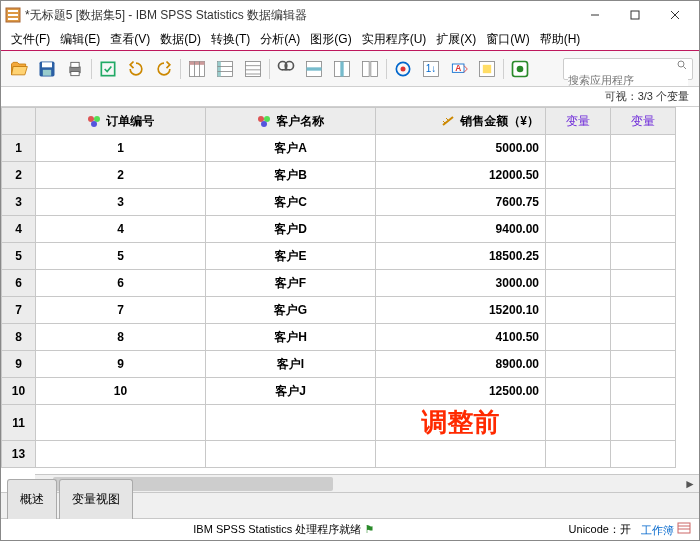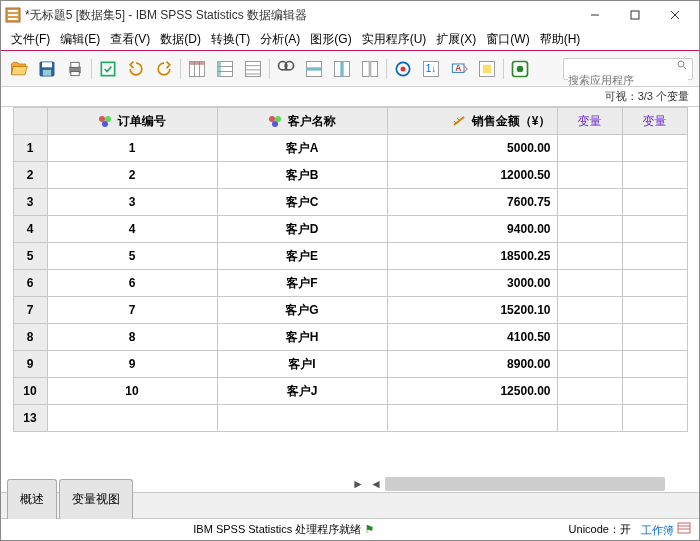--- a/index.html
+++ b/index.html
@@ -9,21 +9,21 @@
   .titlebar .title { flex: 1; font-size: 12px; color: #333; }
   .winbtn { width: 40px; height: 28px; display: flex; align-items: center; justify-content: center; color: #333; }
   .menubar { display: flex; gap: 2px; padding: 2px 6px; height: 22px; align-items: center; border-bottom: 1px solid #be185d; }
   .menubar span { padding: 1px 4px; cursor: default; }
   .toolbar { display: flex; align-items: center; gap: 4px; padding: 4px 6px; border-bottom: 1px solid #d0d0d0; background: #f7f7f7; height: 36px; }
   .tbtn { width: 24px; height: 24px; display: flex; align-items: center; justify-content: center; border: 1px solid transparent; border-radius: 2px; }
   .tbtn svg { width: 20px; height: 20px; }
   .searchbox { margin-left: auto; display: flex; align-items: flex-end; border: 1px solid #ccc; border-radius: 2px; background: #fff; height: 22px; padding: 0 4px; width: 130px; flex-direction: column; }
   .searchbox input { border: none; outline: none; font-size: 11px; width: 100%; }
   .infobar { text-align: right; padding: 2px 10px; font-size: 11px; color: #333; height: 20px; border-bottom: 1px solid #d0d0d0; }
-  .grid-wrap { flex: 1; overflow: hidden; position: relative; display: flex; flex-direction: column; align-items: center; }
+  .grid-wrap { flex: 1; overflow: hidden; position: relative; display: flex; flex-direction: column; }
   .grid-scroll { overflow: auto; flex: 1; }
   table { border-collapse: collapse; table-layout: fixed; }
   th, td { border: 1px solid #c8c8c8; height: 27px; padding: 0 6px; background: #fff; white-space: nowrap; overflow: hidden; }
   th { background: #ececec; font-weight: normal; }
   .rowhdr { width: 34px; text-align: center; background: #ececec; font-weight: bold; }
   .col-order { width: 170px; text-align: center; font-weight: bold; }
   .col-name { width: 170px; text-align: center; font-weight: bold; }
   .col-amount { width: 170px; text-align: right; font-weight: bold; }
   .col-var { width: 65px; text-align: center; color: #6d28d9; }
   .hdr-icon { display: inline-block; width: 14px; height: 12px; vertical-align: middle; margin-right: 2px; }
@@ -327,20 +327,28 @@
           </tr>
           <tr>
             <th class="rowhdr">10</th>
             <td class="col-order">10</td>
             <td class="col-name">客户J</td>
             <td class="col-amount">12500.00</td>
             <td class="col-var"></td>
             <td class="col-var"></td>
           </tr>
           <tr>
+            <th class="rowhdr">11</th>
+            <td class="col-order"></td>
+            <td class="col-name"></td>
+            <td class="col-amount red-label" style="text-align:center">调整前</td>
+            <td class="col-var"></td>
+            <td class="col-var"></td>
+          </tr>
+          <tr>
             <th class="rowhdr">13</th>
             <td class="col-order"></td>
             <td class="col-name"></td>
             <td class="col-amount"></td>
             <td class="col-var"></td>
             <td class="col-var"></td>
           </tr>
         </tbody>
   </table>
   </div>

